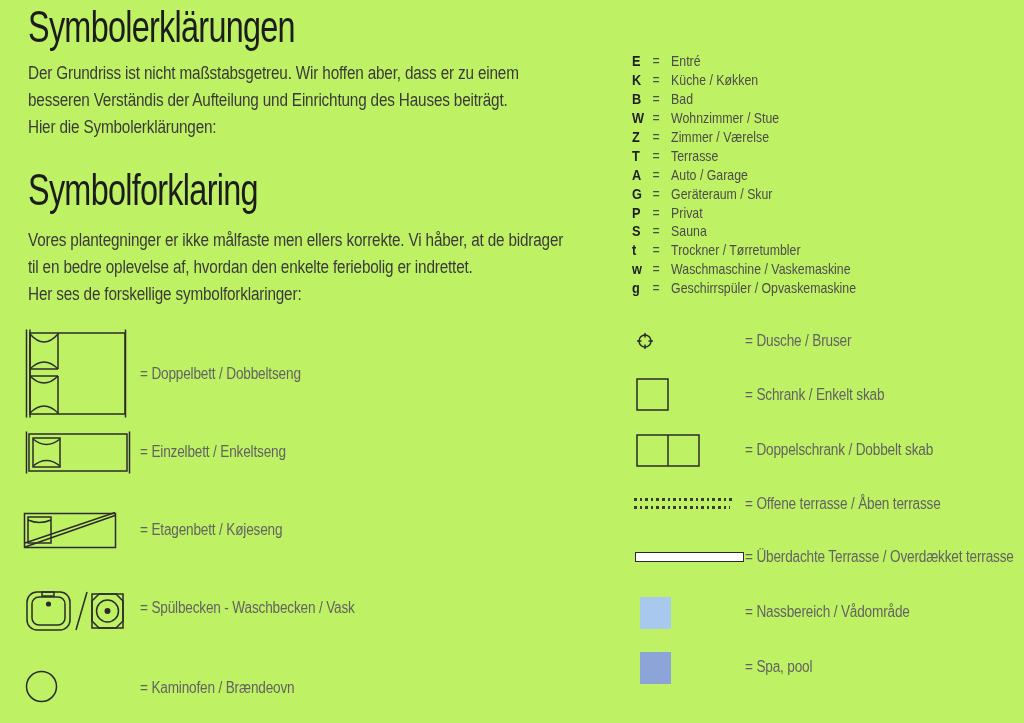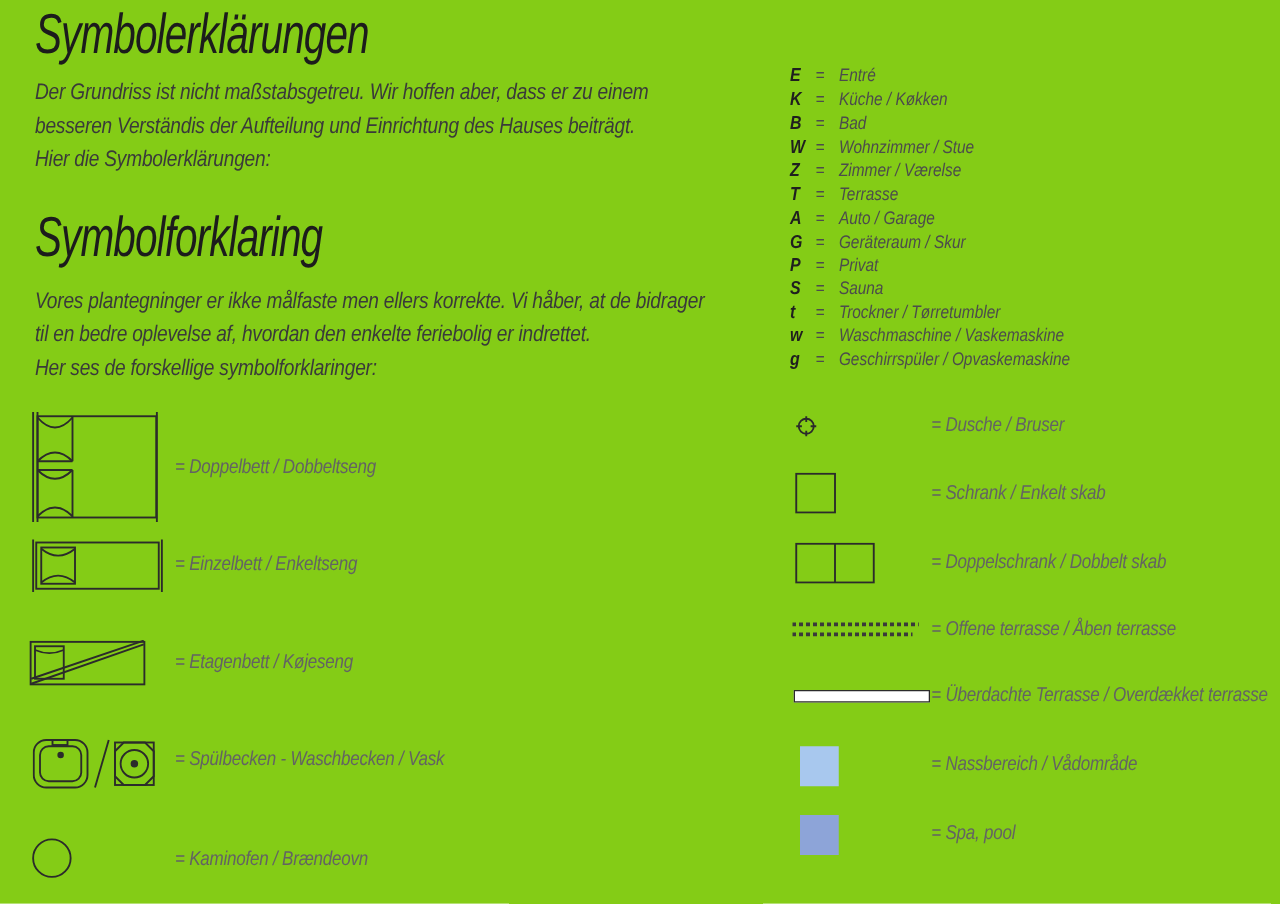--- a/index.html
+++ b/index.html
@@ -1,19 +1,19 @@
 <!DOCTYPE html>
 <html><head>
 <meta charset="utf-8">
 <style>
   * { margin:0; padding:0; box-sizing:border-box; }
   html,body { background:#ffffff; }
   .page {
-    position:relative; width:1024px; height:723px; background:#84cc16;
-    font-family:"Liberation Sans","DejaVu Sans",sans-serif; color:#3a3a3a; overflow:hidden;font-style:italic;
+    position:relative; width:1024px; height:723px; background:#bef264;
+    font-family:"Liberation Sans","DejaVu Sans",sans-serif; color:#3a3a3a; overflow:hidden;
   }
   .abs { position:absolute; }
 
   
   .cond   { transform:scaleX(0.85); transform-origin:0 0; }
   .condc  { transform:scaleX(0.85); transform-origin:0 50%; }
 
   .big-title {
     font-size:45px; line-height:50px; font-weight:400; color:#1c1c1c;
     letter-spacing:-1px; white-space:nowrap;

